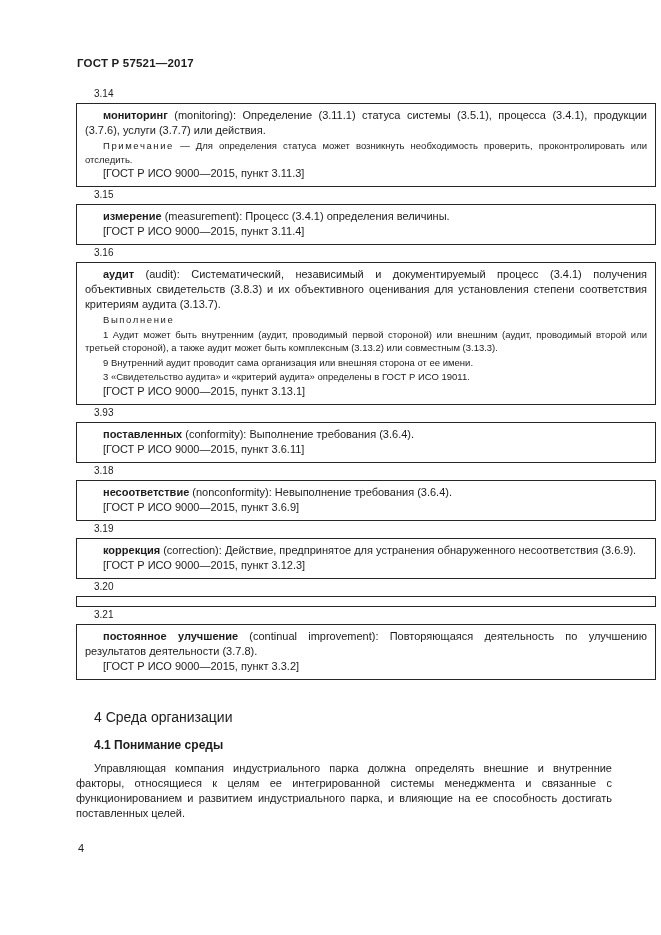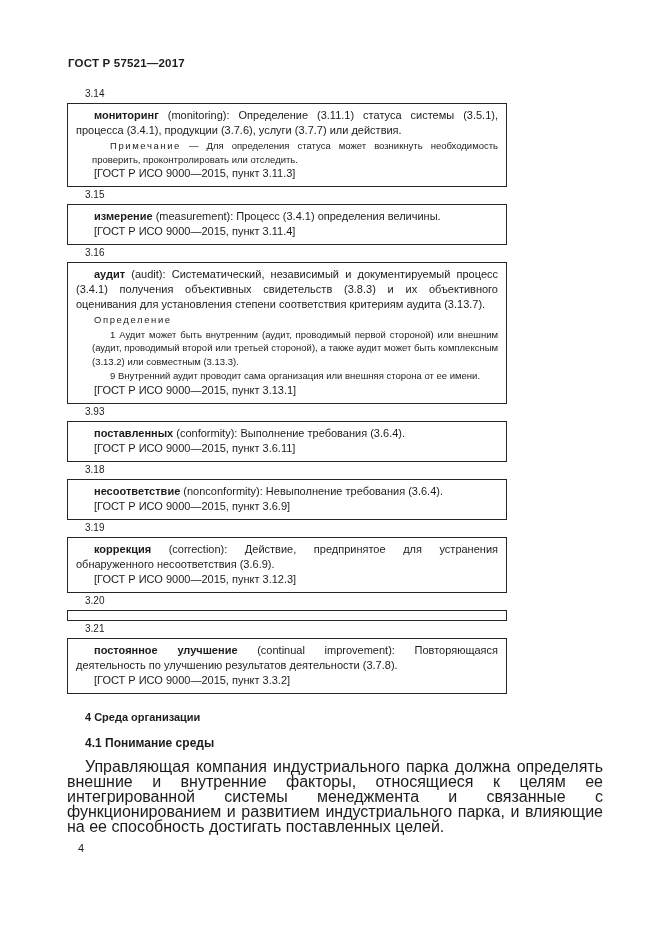--- a/index.html
+++ b/index.html
@@ -7,40 +7,40 @@
     width: 661px;
     height: 935px;
     background: #ffffff;
     font-family: "Liberation Sans", sans-serif;
     color: #1c1c1c;
     position: relative;
     overflow: hidden;
   }
   .content {
     position: absolute;
-    left: 67px;
+    left: 76px;
     top: 57px;
     width: 536px;
   }
   .doc-header {
     font-size: 11.5px;
     font-weight: bold;
     letter-spacing: 0.2px;
     margin: 0 0 0 1px;
   }
   .term-number {
     font-size: 10px;
     margin: 2px 0 4px 18px;
   }
   .term-number.first { margin-top: 19px; }
   .term-box {
     border: 1px solid #262626;
     padding: 4px 8px 5px 8px;
     box-sizing: border-box;
-    width: 440px;
+    width: 580px;
   }
   .def {
     font-size: 11px;
     line-height: 15px;
     text-align: justify;
     text-indent: 18px;
     margin: 0;
   }
   .def b { font-weight: bold; }
   .src {
@@ -48,41 +48,41 @@
     line-height: 15px;
     text-indent: 18px;
     margin: 0;
     white-space: nowrap;
   }
   .note {
     font-size: 9.5px;
     line-height: 13.5px;
     text-align: justify;
     text-indent: 18px;
-    margin: 1px 0 0 16px;
+    margin: 1px 0 0 0;
   }
   .note-label-line {
     font-size: 9.5px;
     line-height: 13.5px;
     text-indent: 18px;
     margin: 1px 0 0 0;
   }
   .sp { letter-spacing: 1.6px; }
   .sec-title {
-    font-size: 11px;
-    font-weight: bold;
-    margin: 17px 0 0 18px;
+    font-size: 14px;
+    font-weight: normal;
+    margin: 29px 0 0 18px;
   }
   .sub-title {
     font-size: 12px;
     font-weight: bold;
     margin: 13px 0 0 18px;
   }
   .body-par {
-    font-size: 16px;
+    font-size: 11px;
     line-height: 15px;
     text-align: justify;
     text-indent: 18px;
     margin: 9px 0 0 0;
   }
   .page-num {
     position: absolute;
     left: 78px;
     top: 842px;
     font-size: 11px;
@@ -104,23 +104,24 @@
 
   <div class="term-number">3.15</div>
   <div class="term-box">
     <p class="def"><b>измерение</b> <span>(measurement): Процесс (3.4.1) определения величины.</span></p>
     <p class="src">[ГОСТ Р ИСО 9000—2015, пункт 3.11.4]</p>
   </div>
 
   <div class="term-number">3.16</div>
   <div class="term-box">
     <p class="def"><b>аудит</b> <span>(audit): Систематический, независимый и документируемый процесс (3.4.1) получения объективных свидетельств (3.8.3) и их объективного оценивания для установления степени соответствия критериям аудита (3.13.7).</span></p>
-    <p class="note-label-line sp">Определение</p>
+    <p class="note-label-line sp">Выполнение</p>
     <p class="note">1 Аудит может быть внутренним (аудит, проводимый первой стороной) или внешним (аудит, проводимый второй или третьей стороной), а также аудит может быть комплексным (3.13.2) или совместным (3.13.3).</p>
     <p class="note">9 Внутренний аудит проводит сама организация или внешняя сторона от ее имени.</p>
+    <p class="note">3 «Свидетельство аудита» и «критерий аудита» определены в ГОСТ Р ИСО 19011.</p>
     <p class="src">[ГОСТ Р ИСО 9000—2015, пункт 3.13.1]</p>
   </div>
 
   <div class="term-number">3.93</div>
   <div class="term-box">
     <p class="def"><b>поставленных</b> <span>(conformity): Выполнение требования (3.6.4).</span></p>
     <p class="src">[ГОСТ Р ИСО 9000—2015, пункт 3.6.11]</p>
   </div>
 
   <div class="term-number">3.18</div>

